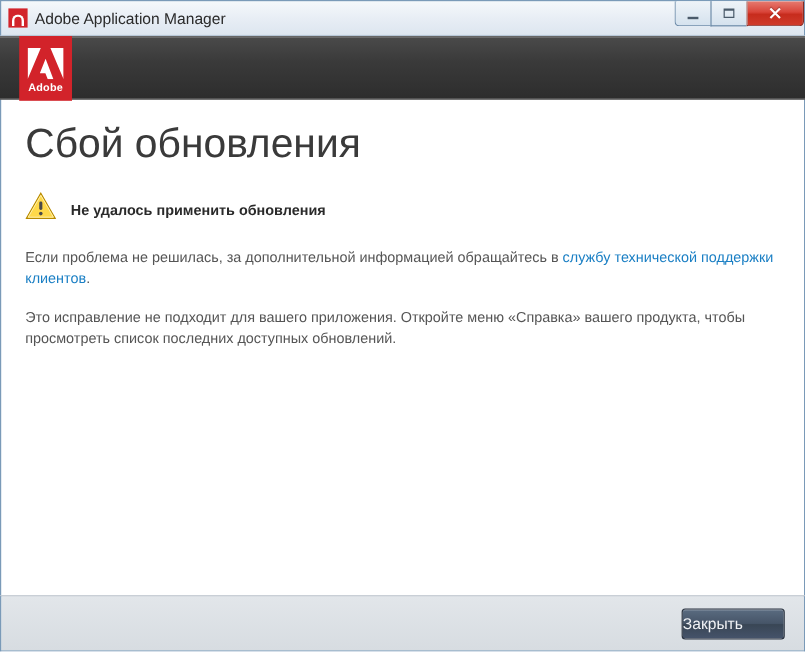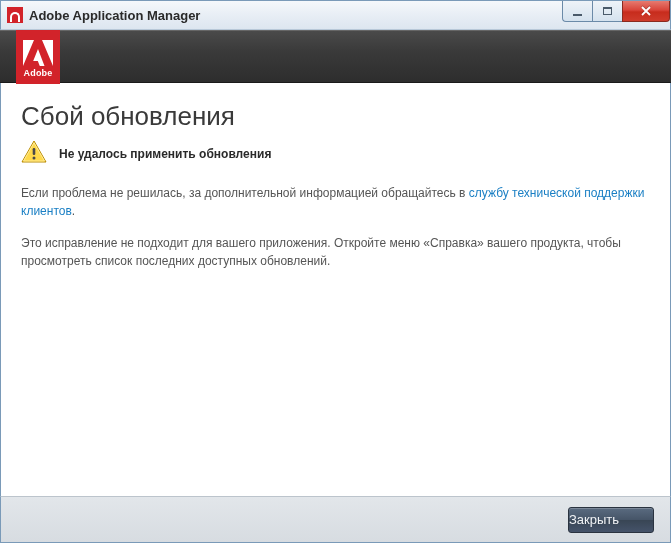--- a/index.html
+++ b/index.html
@@ -34,21 +34,20 @@
       width: 10px;
       height: 10px;
       border: 2px solid #fff;
       border-bottom: none;
       border-radius: 5px 5px 0 0;
       margin-bottom: 1px;
     }
     .titlebar-text {
       font-size: 13px;
       color: #2a2a2a;
-      font-weight: bold;
     }
     .window-controls {
       position: absolute;
       right: 0;
       top: 0;
       display: flex;
       height: 21px;
     }
     .win-btn {
       width: 30px;
@@ -121,24 +120,24 @@
       letter-spacing: 0.2px;
     }
     
     .content {
       padding: 18px 20px 10px 20px;
       border-left: 1px solid #7a9ab8;
       border-right: 1px solid #7a9ab8;
       height: 413px;
     }
     .page-title {
-      font-size: 26px;
+      font-size: 34px;
       font-weight: 400;
       color: #3a3a3a;
-      margin-bottom: 8px;
+      margin-bottom: 20px;
     }
     .alert-row {
       display: flex;
       align-items: center;
       margin-bottom: 16px;
     }
     .warn-icon {
       margin-right: 12px;
     }
     .alert-heading {

